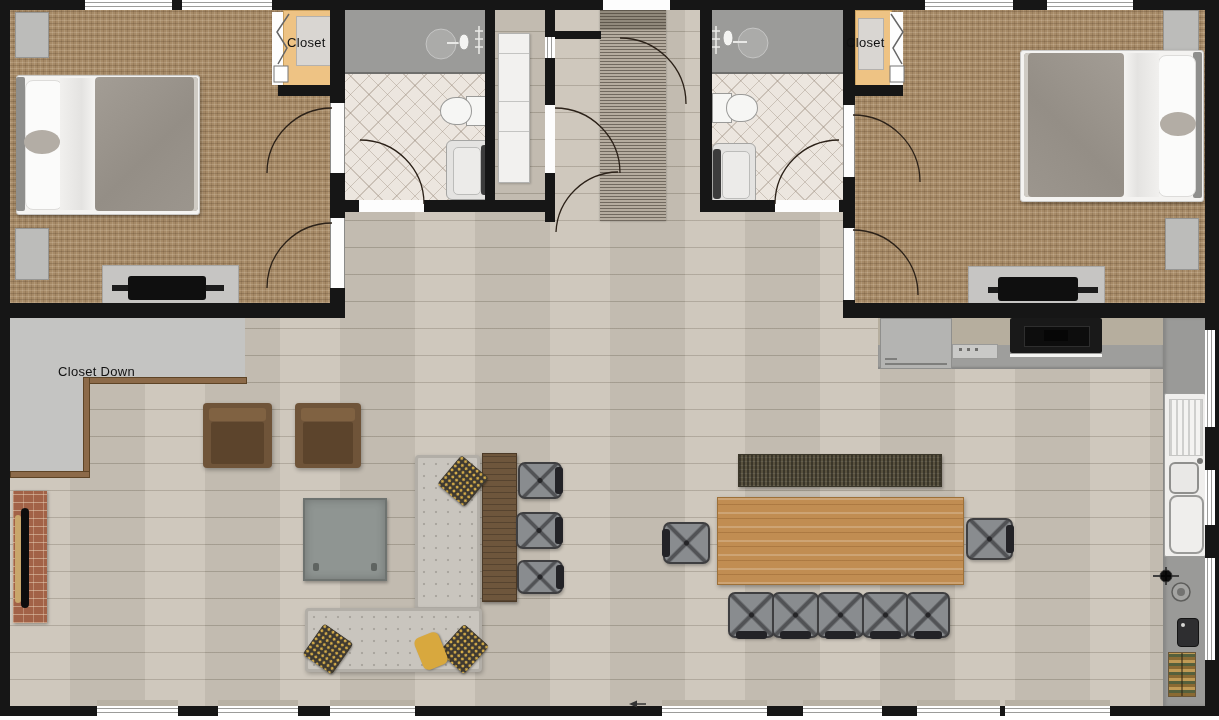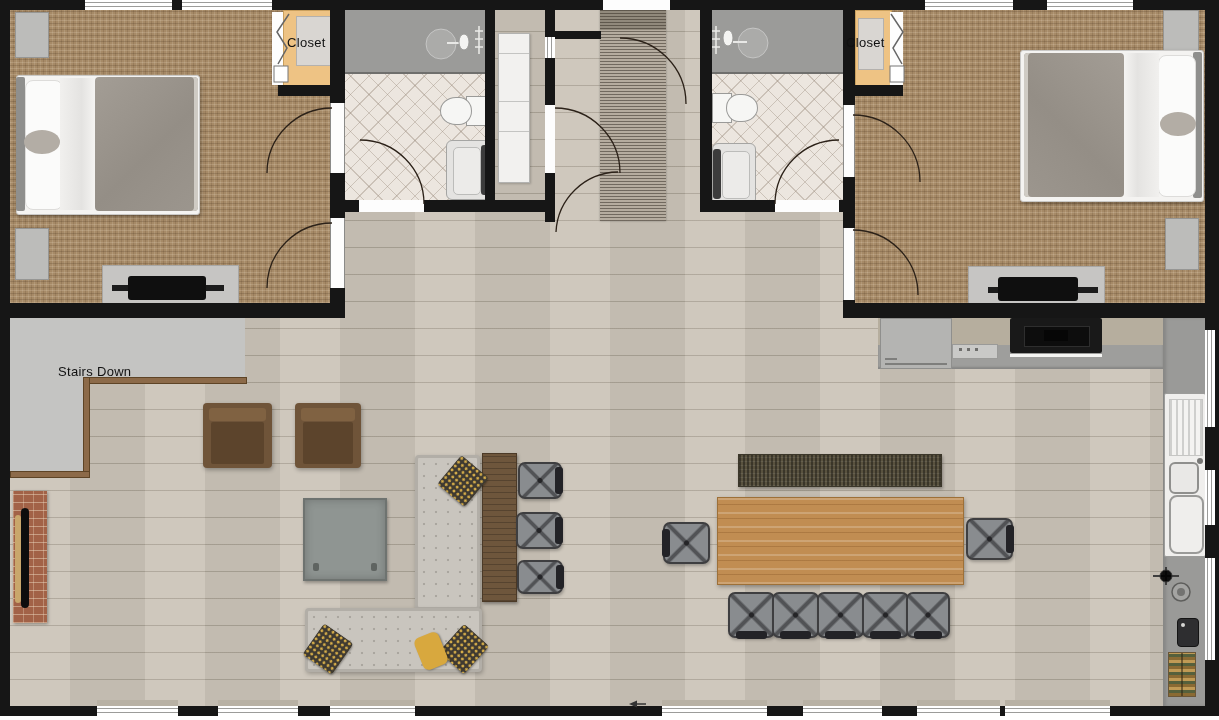--- a/index.html
+++ b/index.html
@@ -305,15 +305,15 @@
       </g>
 
     <g>
         <line x1="646" y1="704" x2="633" y2="704" stroke="#333" stroke-width="1.5"></line>
         <polygon points="629,704 637,700.5 637,707.5" fill="#333"></polygon>
       </g>
   </svg>
 
   <div class="label" style="left:287px;top:35px;">Closet</div>
   <div class="label" style="left:846px;top:35px;">Closet</div>
-  <div class="label" style="left:58px;top:364px;">Stairs Down</div>
+  <div class="label" style="left:58px;top:364px;">Closet Down</div>
 
 </div>
 
 </body></html>

